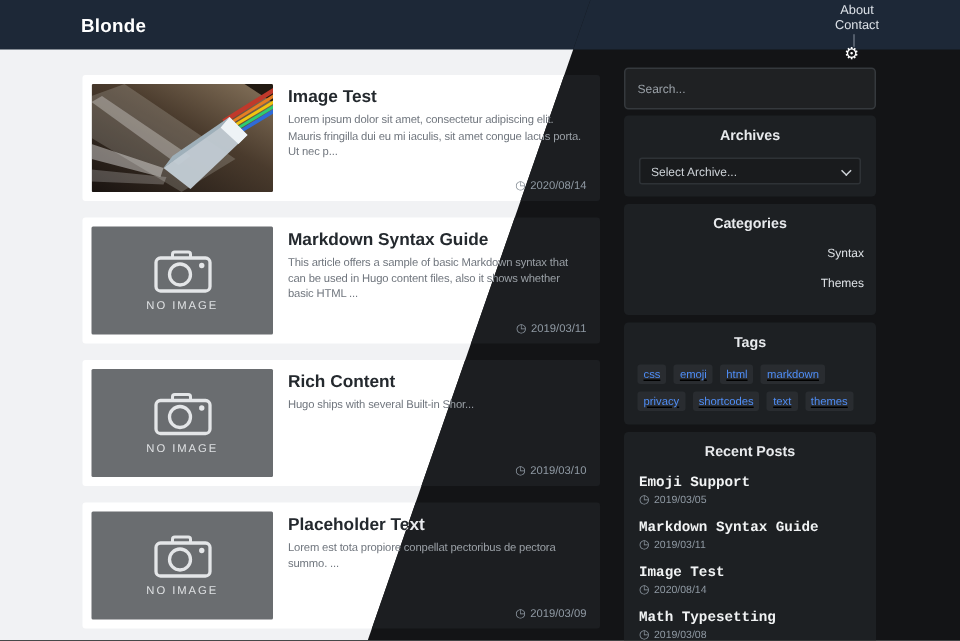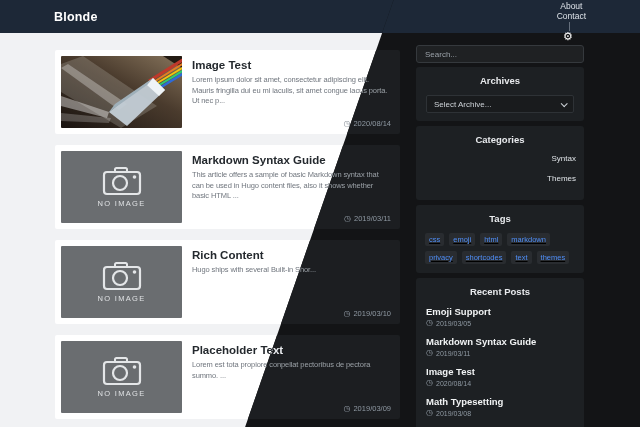--- a/index.html
+++ b/index.html
@@ -32,39 +32,39 @@
   .noimg-label{font-size:7.5px;letter-spacing:1.3px;color:#dfe1e3;}
   .card-body{flex:1;padding:1px 2px 0 10px;min-width:0;}
   .post-title{margin:2px 0 4px;font-size:11.5px;font-weight:bold;color:var(--title);cursor:pointer;}
   .excerpt{margin:0;font-size:7.5px;letter-spacing:-0.1px;line-height:1.42;color:var(--text);}
   .date{position:absolute;right:9px;bottom:6px;font-size:7.5px;color:var(--muted);
         display:flex;align-items:center;gap:3px;}
   .clock{font-size:8px;line-height:1;}
 
   
   .sidebar{position:absolute;left:416px;top:45px;width:168px;}
-  .search{display:block;width:168px;height:18px;box-sizing:border-box;background:#1f2123;
+  .search{display:block;width:168px;height:28px;box-sizing:border-box;background:#1f2123;
         border:1px solid #35393d;border-radius:3px;color:#c7ccd1;font-size:8px;
         padding:0 8px;outline:none;margin:0 0 4px 0;font-family:inherit;}
   .search::placeholder{color:#9aa1a8;}
   .sbox{background:#1d2023;border-radius:3px;margin-bottom:5px;padding:6px 8px;box-sizing:border-box;}
   .sbox h3{margin:2px 0 9px;text-align:center;color:#e8eaed;font-size:9.5px;font-weight:700;}
   .select{display:flex;align-items:center;justify-content:space-between;background:#191b1d;
         border:1px solid #2e3236;border-radius:2px;height:16px;padding:0 7px;
         color:#ced3d8;font-size:8px;cursor:pointer;margin:0 2px 2px 2px;}
   .chev{width:4px;height:4px;border-right:1.2px solid #ced3d8;border-bottom:1.2px solid #ced3d8;
         transform:rotate(45deg) translateY(-1px);}
   .cat-link{display:block;text-align:right;color:#dde1e5;font-size:8px;text-decoration:none;
         margin:0 0 11px;cursor:pointer;}
   .tags-wrap{display:flex;flex-wrap:wrap;gap:5px;padding:0 1px 3px;text-decoration:underline;}
   .tag{background:#292c30;color:#4f8ef7;font-size:7.5px;padding:2px 4px;border-radius:2px;
         text-decoration:none;cursor:pointer;}
   .rp-item{margin:0 2px 9px;}
   .rp-title{display:block;color:#f1f3f4;font-size:9.5px;font-weight:bold;text-decoration:none;
-        margin-bottom:2px;cursor:pointer;}
+        margin-bottom:2px;cursor:pointer;font-family:Liberation Mono, monospace;}
   .rp-date{display:flex;align-items:center;gap:3px;color:#8f99a3;font-size:7px;}
 </style>
 </head>
 <body>
 
 <div id="stage">
   <div class="page light" id="theme-light">
   <header class="navbar">
     <div class="brand">Blonde</div>
     <nav class="nav">

